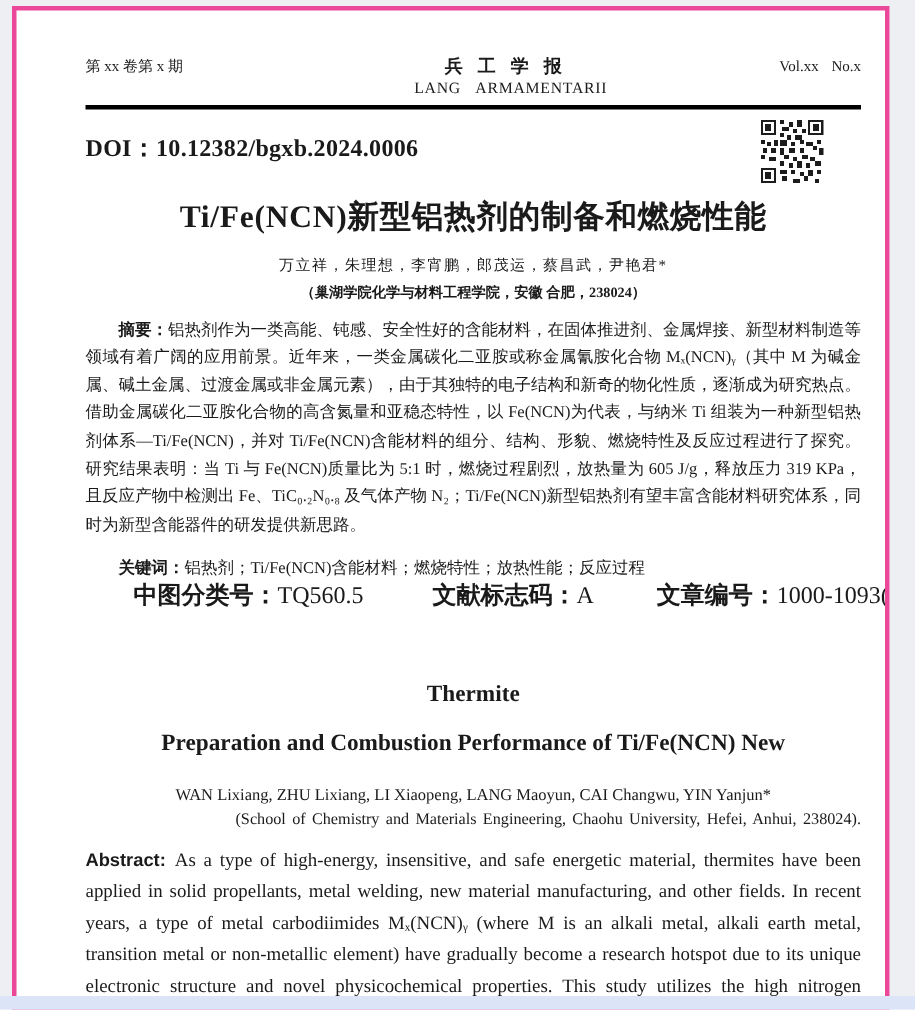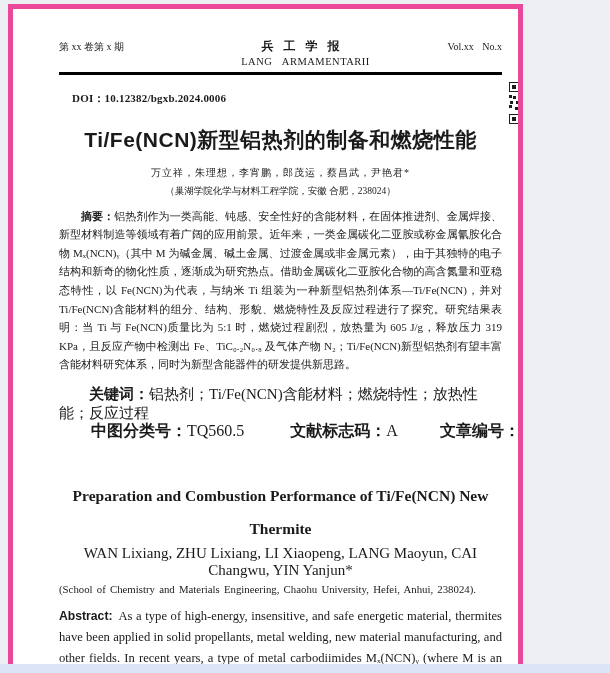--- a/index.html
+++ b/index.html
@@ -3,56 +3,56 @@
 <meta charset="utf-8">
 <style>
   html,body{margin:0;padding:0;}
   body{
     width:610px;height:673px;overflow:hidden;position:relative;
     background:#edeff3;
     font-family:"Liberation Serif","DejaVu Serif",serif;
     color:#1a1a1a;
   }
   .page{
-    position:absolute;left:8px;top:4px;width:515px;height:669px;
-    background:#ffffff;border:5px solid #ec4899;box-sizing:border-box;
+    position:absolute;left:8px;top:4px;width:585px;height:669px;
+    background:#ffffff;border:3px solid #ec4899;box-sizing:border-box;
     padding:26px 16px 0 46px;overflow:hidden;
   }
   .bottom-strip{
     position:absolute;left:0;bottom:0;width:610px;height:9px;
     background:#dbe5f7;z-index:6;
   }
   
   .jheader{display:flex;align-items:flex-start;margin-top:4px;font-size:10px;line-height:15px;}
   .jh-left{width:160px;}
   .jh-center{flex:1;text-align:center;}
   .jh-center .zh{font-size:12px;letter-spacing:10px;font-weight:bold;}
   .jh-center .en{font-size:10.5px;word-spacing:7px;letter-spacing:.5px;}
   .jh-right{width:110px;text-align:right;word-spacing:6px;}
   .jrule{height:2.6px;background:#000;margin-top:3px;}
   
-  .doi-row{margin-top:16px;font-size:11px;font-weight:bold;letter-spacing:.2px;margin-left:13px;}
+  .doi-row{margin-top:16px;font-size:16px;font-weight:bold;letter-spacing:.2px;}
   .qr{position:absolute;left:496px;top:73px;width:42px;height:42px;}
   
   .title-zh{margin-top:20px;text-align:center;font-size:21px;font-weight:bold;letter-spacing:.5px;
-    font-family:Liberation Sans, sans-serif;}
+    font-family:Liberation Serif, serif;}
   .authors-zh{margin-top:12px;text-align:center;font-size:10px;letter-spacing:1px;}
-  .affil-zh{margin-top:5px;text-align:center;font-size:9.5px;font-weight:normal;}
+  .affil-zh{margin-top:5px;text-align:center;font-size:9.5px;font-weight:bold;}
   
   .abs-zh{margin-top:9px;font-size:11px;line-height:18.6px;text-align:justify;text-indent:2em;}
   .lbl{font-weight:bold;font-family:"Liberation Sans","DejaVu Sans",sans-serif;}
-  .kw-zh{font-size:15px;line-height:18.6px;text-indent:2em;}
+  .kw-zh{font-size:11px;line-height:18.6px;text-indent:2em;}
   .meta-row{font-size:16px;line-height:18.6px;padding-left:2em;white-space:nowrap;}
   .meta-row .pair{margin-right:0;}
   .meta-row .gap1{display:inline-block;width:46px;}
   .meta-row .gap2{display:inline-block;width:42px;}
   
   .title-en{margin-top:38px;text-align:center;font-weight:bold;font-size:15.5px;line-height:33px;}
-  .authors-en{text-align:center;font-size:15px;}
-  .affil-en{margin-top:4px;text-align:left;font-size:10.8px;word-spacing:1.5px;}
+  .authors-en{margin-top:12px;text-align:center;font-size:11px;}
+  .affil-en{margin-top:4px;text-align:right;font-size:10.8px;word-spacing:1.5px;}
   .abs-en{margin-top:11px;font-size:12.6px;line-height:21px;text-align:justify;}
   .abs-en .lbl{font-size:12.2px;margin-right:6px;}
 </style>
 </head>
 <body>
 
 <div class="page">
 
   <div class="jheader">
     <div class="jh-left">
@@ -133,22 +133,22 @@
   <div class="authors-zh">万立祥，朱理想，李宵鹏，郎茂运，蔡昌武，尹艳君*</div>
   <div class="affil-zh">（巢湖学院化学与材料工程学院，安徽 合肥，238024）</div>
 
   <p class="abs-zh"><span class="lbl">摘要：</span><span>铝热剂作为一类高能、钝感、安全性好的含能材料，在固体推进剂、金属焊接、新型材料制造等领域有着广阔的应用前景。近年来，一类金属碳化二亚胺或称金属氰胺化合物 Mₓ(NCN)ᵧ（其中 M 为碱金属、碱土金属、过渡金属或非金属元素），由于其独特的电子结构和新奇的物化性质，逐渐成为研究热点。借助金属碳化二亚胺化合物的高含氮量和亚稳态特性，以 Fe(NCN)为代表，与纳米 Ti 组装为一种新型铝热剂体系—Ti/Fe(NCN)，并对 Ti/Fe(NCN)含能材料的组分、结构、形貌、燃烧特性及反应过程进行了探究。研究结果表明：当 Ti 与 Fe(NCN)质量比为 5:1 时，燃烧过程剧烈，放热量为 605 J/g，释放压力 319 KPa，且反应产物中检测出 Fe、TiC₀.₂N₀.₈ 及气体产物 N₂；Ti/Fe(NCN)新型铝热剂有望丰富含能材料研究体系，同时为新型含能器件的研发提供新思路。</span></p>
 
   <div class="kw-zh"><span class="lbl">关键词：</span><span>铝热剂；Ti/Fe(NCN)含能材料；燃烧特性；放热性能；反应过程</span></div>
 
   <div class="meta-row"><span class="pair"><span class="lbl">中图分类号：</span><span>TQ560.5</span></span><span class="gap1"></span><span class="pair"><span class="lbl">文献标志码：</span><span>A</span></span><span class="gap2"></span><span class="pair"><span class="lbl">文章编号：</span><span>1000-1093(202x)xx-xx-xxx</span></span></div>
 
   <div class="title-en">
+    <div>Thermite</div>
     <div>Preparation and Combustion Performance of Ti/Fe(NCN) New</div>
-    <div>Thermite</div>
   </div>
   <div class="authors-en">WAN Lixiang, ZHU Lixiang, LI Xiaopeng, LANG Maoyun, CAI Changwu, YIN Yanjun*</div>
   <div class="affil-en">(School of Chemistry and Materials Engineering, Chaohu University, Hefei, Anhui, 238024).</div>
 
   <p class="abs-en"><span class="lbl">Abstract:</span><span>As a type of high-energy, insensitive, and safe energetic material, thermites have been applied in solid propellants, metal welding, new material manufacturing, and other fields. In recent years, a type of metal carbodiimides Mₓ(NCN)ᵧ (where M is an alkali metal, alkali earth metal, transition metal or non-metallic element) have gradually become a research hotspot due to its unique electronic structure and novel physicochemical properties. This study utilizes the high nitrogen content and metastable properties of metal carbodiimides, represented by Fe(NCN), to assemble a new type of thermite system with nano Ti - Ti/Fe(NCN). And exploration was conducted on the composition, structure, morphology, combustion characteristics, and reaction process of Ti/Fe(NCN). The results showed that the combustion process was outstanding, with a heat release of 605 J/g and a pressure release of 319 KPa, and Fe, TiC₀.₂N₀.₈, and gas product N₂ were detected in the reaction products when the mass ratio of Ti-Fe(NCN) was 5:1. The study of new thermite Ti/Fe(NCN) would enrich the research system of energetic materials and provide</span></p>
 
 </div>
 
 <div class="bottom-strip"></div>
 

